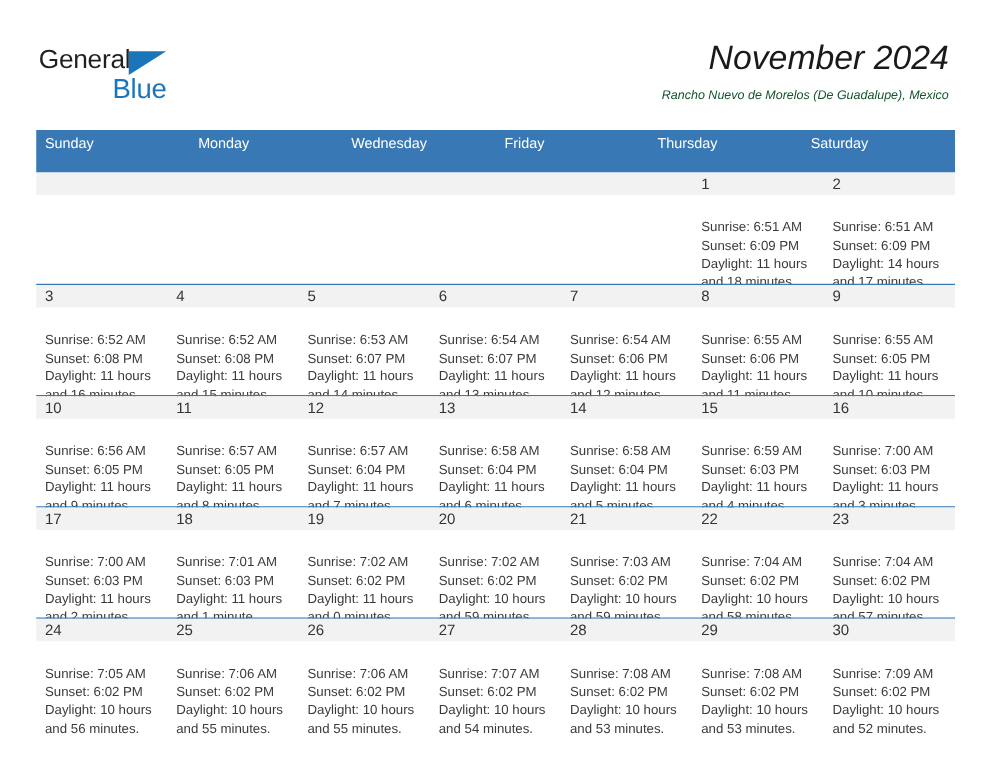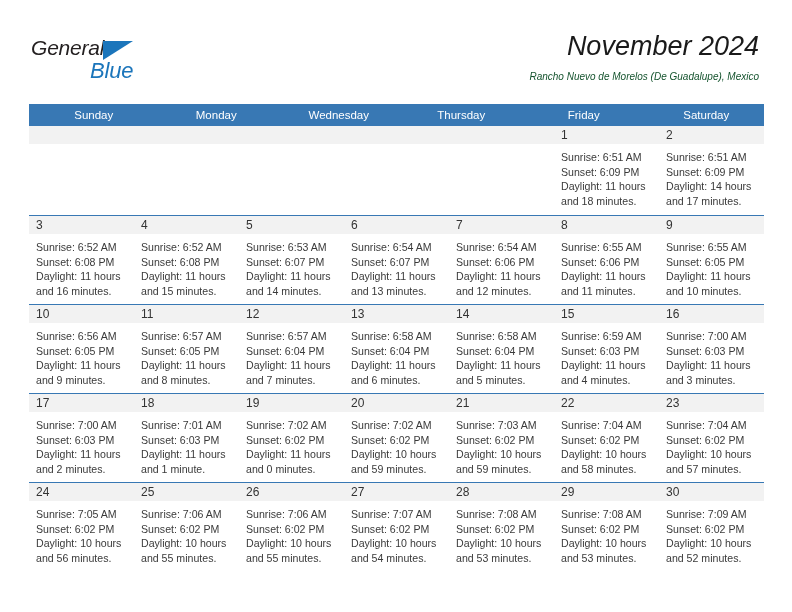--- a/index.html
+++ b/index.html
@@ -28,21 +28,20 @@
     top: 0;
     width: 792px;
     height: 100px;
   }
   .logo {
     position: absolute;
     left: 31px;
     top: 36px;
     width: 130px;
     height: 48px;
-    font-style: italic;
   }
   .logo-general {
     position: absolute;
     left: 0;
     top: 0;
     font-size: 21px;
     letter-spacing: -0.2px;
     color: #231f20;
     font-family: "Liberation Sans", sans-serif;
   }
@@ -91,22 +90,21 @@
   
   .calendar {
     position: absolute;
     left: 29px;
     top: 104px;
     width: 735px;
   }
   .weekday-row {
     display: flex;
     background: #3878b4;
-    height: 22px;
-    text-align: center;
+    height: 34px;
   }
   .weekday {
     flex: 1 1 0;
     box-sizing: border-box;
     padding-left: 7px;
     color: #ffffff;
     font-size: 11.5px;
     line-height: 22px;
     white-space: nowrap;
     overflow: hidden;
@@ -142,21 +140,21 @@
     position: relative;
   }
   .daynum {
     position: relative;
     font-size: 12px;
     line-height: 18px;
     color: #333333;
     height: 18px;
   }
   .cell-info {
-    margin-top: 6px;
+    margin-top: 19px;
     font-size: 10.6px;
     line-height: 14.6px;
     color: #3a3a3a;
   }
   .cell-info div {
     white-space: nowrap;
   }
   .cell-info .wrap2 {
     white-space: normal;
   }
@@ -180,22 +178,22 @@
       <div class="month-title">November 2024</div>
       <div class="location-title">Rancho Nuevo de Morelos (De Guadalupe), Mexico</div>
     </div>
   </div>
 
   <div class="calendar">
     <div class="weekday-row">
       <div class="weekday">Sunday</div>
       <div class="weekday">Monday</div>
       <div class="weekday">Wednesday</div>
+      <div class="weekday">Friday</div>
       <div class="weekday">Thursday</div>
-      <div class="weekday">Friday</div>
       <div class="weekday">Saturday</div>
     </div>
 
     <div id="weeks-container">
         <div class="week-row">
           <div class="daynum-band"></div>
           <div class="cells">
             <div class="cell empty">
               <div class="daynum"></div>
             </div>

